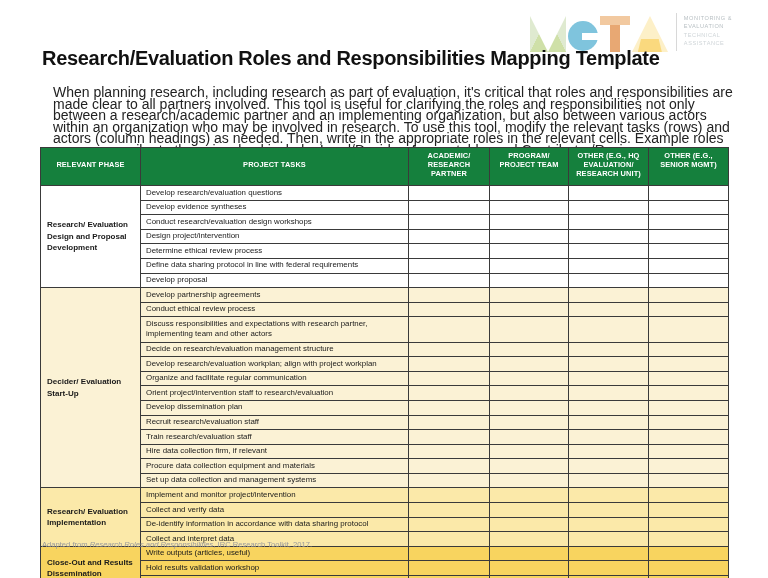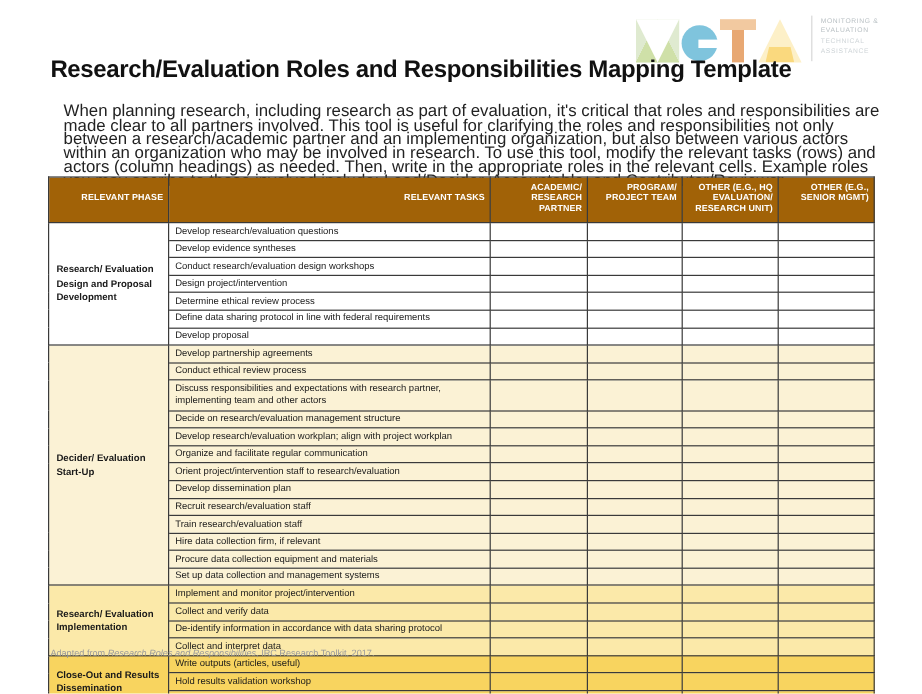--- a/index.html
+++ b/index.html
@@ -157,26 +157,26 @@
     border-collapse: collapse;
     table-layout: fixed;
     font-size: 7.6px;
   }
   .matrix th, .matrix td {
     border: 1px solid #3a3a3a;
     padding: 0;
     vertical-align: top;
   }
   .matrix thead th {
-    background: #a16207;
+    background: #15803d;
     color: #ffffff;
     font-size: 7.4px;
     font-weight: bold;
     line-height: 9.2px;
-    text-align: right;
+    text-align: center;
     padding: 3px 4px 4px 4px;
     height: 30px;
     vertical-align: top;
     letter-spacing: 0.1px;
   }
   .matrix thead th.c-phase { vertical-align: middle; padding-top: 0; }
   .matrix thead th.c-task  { vertical-align: middle; padding-top: 0; }
 
   td.phase-cell {
     font-weight: bold;
@@ -239,21 +239,21 @@
       <col style="width:100px">
       <col style="width:268px">
       <col style="width:81px">
       <col style="width:79px">
       <col style="width:80px">
       <col style="width:80px">
     </colgroup>
     <thead>
       <tr>
         <th class="c-phase">RELEVANT PHASE</th>
-        <th class="c-task">RELEVANT TASKS</th>
+        <th class="c-task">PROJECT TASKS</th>
         <th>ACADEMIC/<br>RESEARCH<br>PARTNER</th>
         <th>PROGRAM/<br>PROJECT TEAM</th>
         <th>OTHER (E.G., HQ<br>EVALUATION/<br>RESEARCH UNIT)</th>
         <th>OTHER (E.G.,<br>SENIOR MGMT)</th>
       </tr>
     </thead>
     <tbody id="matrix-body">
         <tr class="sec-0">
           <td class="phase-cell mid" rowspan="7">Research/ Evaluation Design and Proposal Development</td>
           <td class="task-cell">Develop research/evaluation questions</td>

